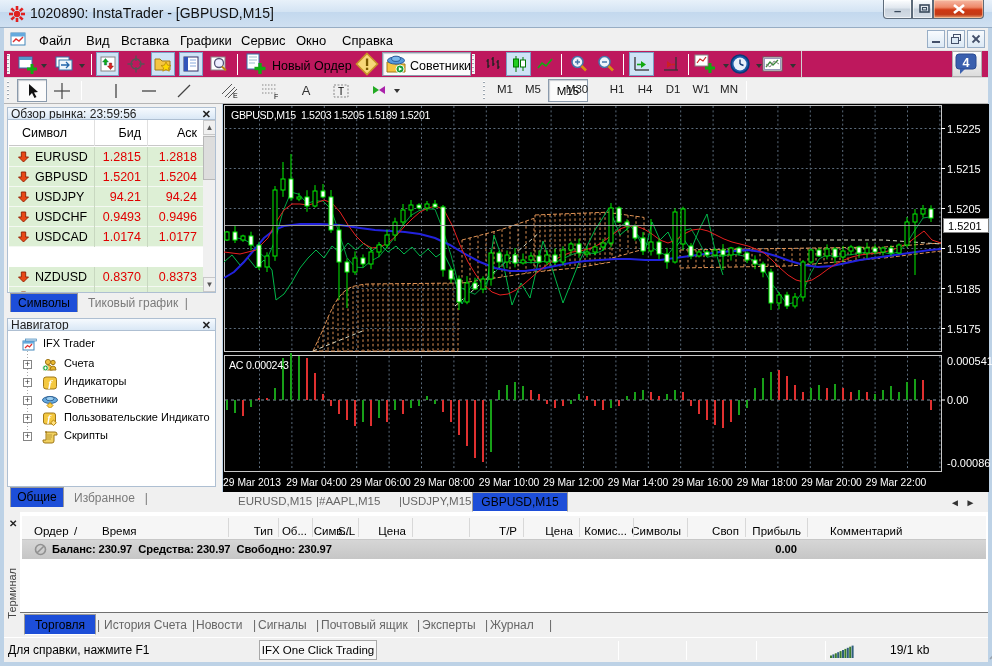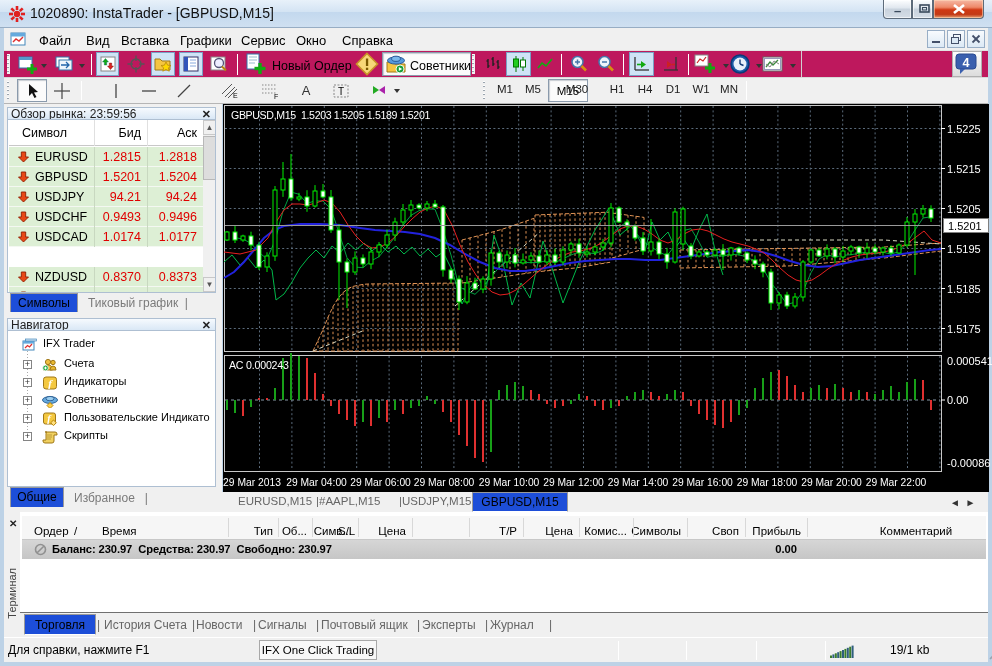--- a/index.html
+++ b/index.html
@@ -1049,21 +1049,21 @@
 <div class="th" style="left:165px;width:120px;text-align:right">Об...</div>
 <div class="th" style="left:210px;width:120px;text-align:right">Симв...</div>
 <div class="th" style="left:264px;width:120px;text-align:right">Цена</div>
 <div class="th" style="left:316px;width:120px;">S/L</div>
 <div class="th" style="left:375px;width:120px;text-align:right">T/P</div>
 <div class="th" style="left:431px;width:120px;text-align:right">Цена</div>
 <div class="th" style="left:485px;width:120px;text-align:right">Комис...</div>
 <div class="th" style="left:539px;width:120px;text-align:right">Символы</div>
 <div class="th" style="left:597px;width:120px;text-align:right">Своп</div>
 <div class="th" style="left:659px;width:120px;text-align:right">Прибыль</div>
-<div class="th" style="left:834px;width:120px;text-align:center">Комментарий</div>
+<div class="th" style="left:808px;width:120px;text-align:left">Комментарий</div>
 <div class="thsep" style="left:206px"></div>
 <div class="thsep" style="left:256px"></div>
 <div class="thsep" style="left:290px"></div>
 <div class="thsep" style="left:336px"></div>
 <div class="thsep" style="left:390px"></div>
 <div class="thsep" style="left:447px"></div>
 <div class="thsep" style="left:501px"></div>
 <div class="thsep" style="left:557px"></div>
 <div class="thsep" style="left:611px"></div>
 <div class="thsep" style="left:665px"></div>

